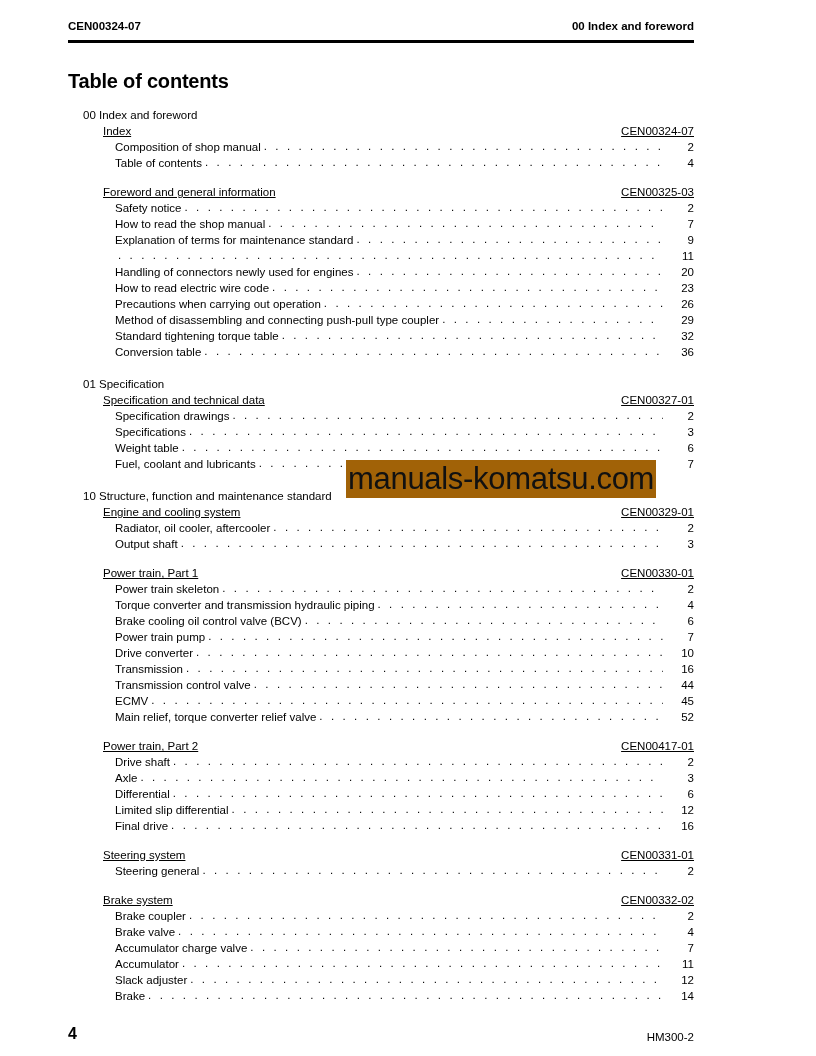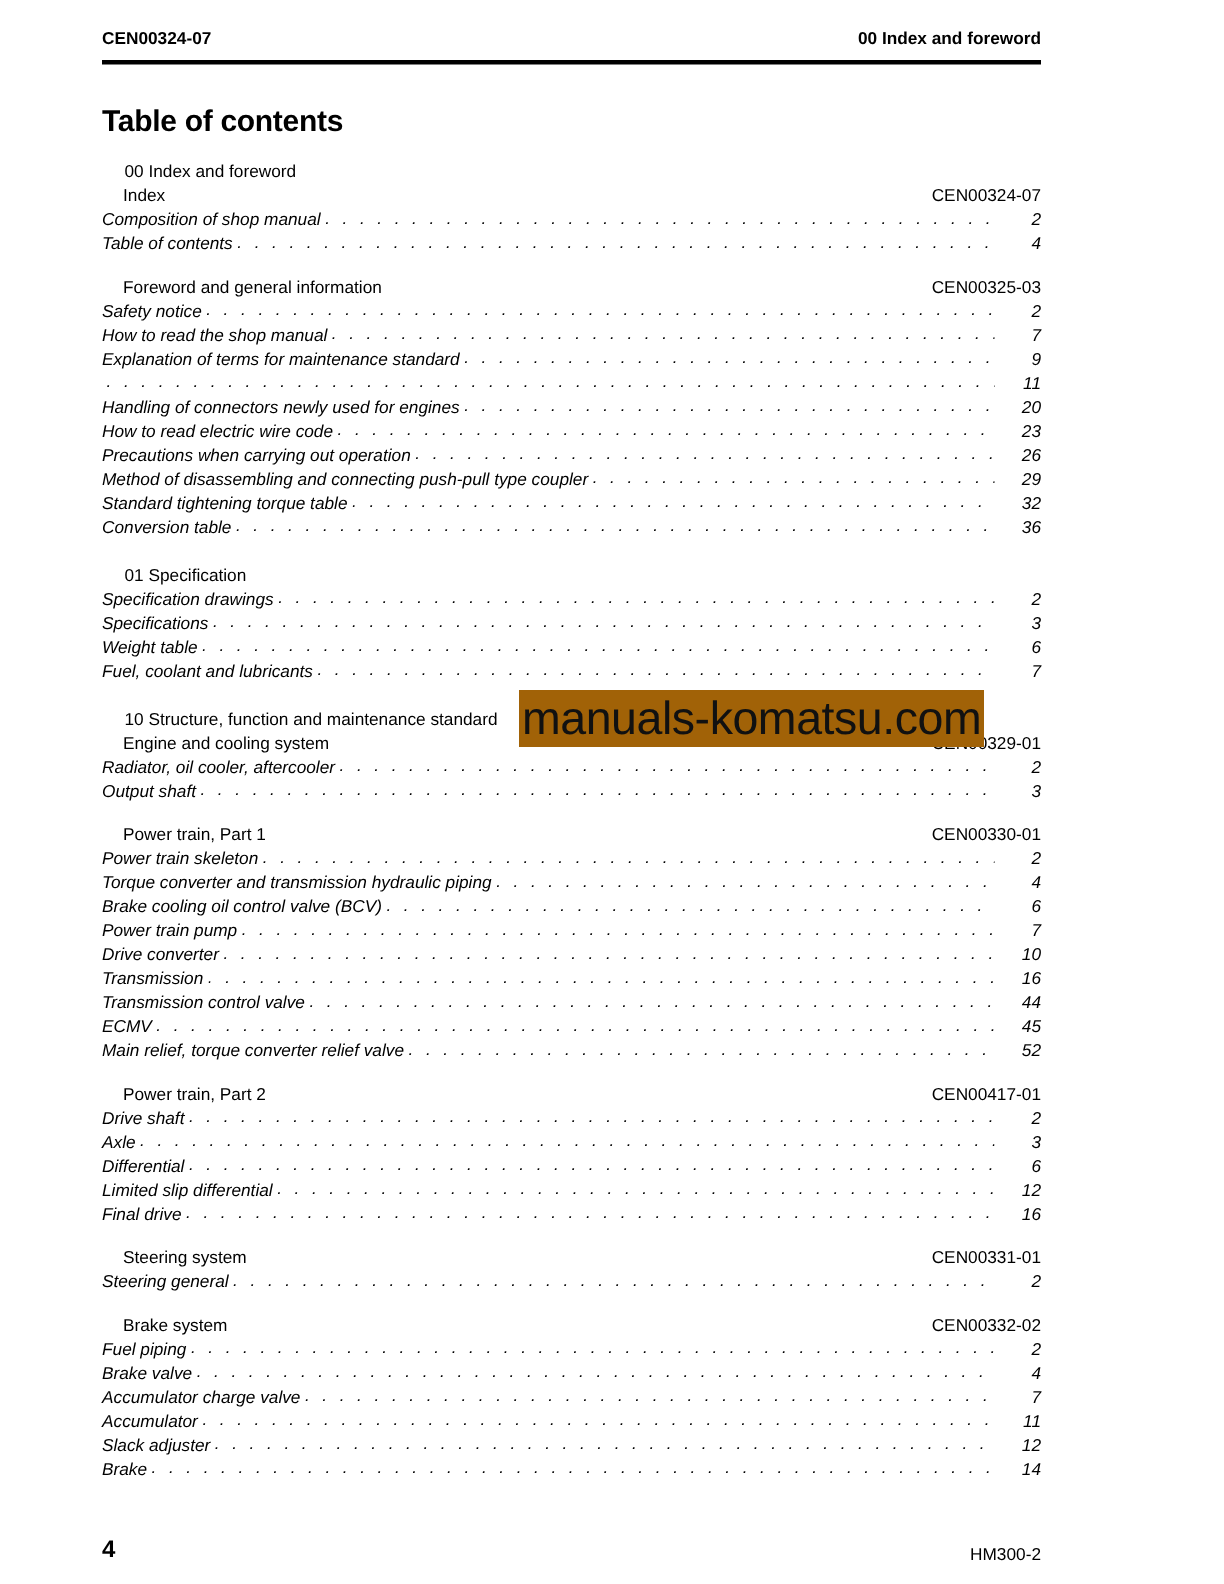--- a/index.html
+++ b/index.html
@@ -64,36 +64,37 @@
     font-size: 11.5px;
   }
 
   .sec-title {
     margin-left: 15px;
     line-height: 16px;
     white-space: nowrap;
   }
 
   .grp {
-    margin-left: 14px;
+    margin-left: 35px;
     line-height: 16px;
     display: flex;
     align-items: flex-start;
     white-space: nowrap;
+    text-decoration: underline;
   }
   .grp .grp-name { flex: 0 0 auto; }
   .grp .grp-fill { flex: 1 1 auto; }
   .grp .grp-code { flex: 0 0 auto; text-align: right; }
 
   .entry {
+    margin-left: 47px;
     line-height: 16px;
     display: flex;
     align-items: flex-start;
     white-space: nowrap;
-    font-style: italic;
   }
   .entry .e-name { flex: 0 0 auto; }
   .entry .e-dots {
     flex: 1 1 auto;
     overflow: hidden;
     white-space: nowrap;
     margin: 0 3px 0 3px;
     position: relative;
     top: -1px;
     letter-spacing: 2.6px;
@@ -215,20 +216,25 @@
         <span class="e-dots">. . . . . . . . . . . . . . . . . . . . . . . . . . . . . . . . . . . . . . . . . . . . . . . . . . . . . . . . . . . . . . . . . . . . . . . . . . . . . . . . . . . . . . . . . . . . . . . . . . . . . . . . . . . . . . . . . . . . . . . </span>
         <span class="e-page">32</span>
       </div>
       <div class="entry">
         <span class="e-name">Conversion table</span>
         <span class="e-dots">. . . . . . . . . . . . . . . . . . . . . . . . . . . . . . . . . . . . . . . . . . . . . . . . . . . . . . . . . . . . . . . . . . . . . . . . . . . . . . . . . . . . . . . . . . . . . . . . . . . . . . . . . . . . . . . . . . . . . . . </span>
         <span class="e-page">36</span>
       </div>
       <div class="gap-lg"></div>
       <div class="sec-title">01 Specification</div>
+      <div class="grp">
+        <span class="grp-name">Specification and technical data</span>
+        <span class="grp-fill"></span>
+        <span class="grp-code">CEN00327-01</span>
+      </div>
       <div class="entry">
         <span class="e-name">Specification drawings</span>
         <span class="e-dots">. . . . . . . . . . . . . . . . . . . . . . . . . . . . . . . . . . . . . . . . . . . . . . . . . . . . . . . . . . . . . . . . . . . . . . . . . . . . . . . . . . . . . . . . . . . . . . . . . . . . . . . . . . . . . . . . . . . . . . . </span>
         <span class="e-page">2</span>
       </div>
       <div class="entry">
         <span class="e-name">Specifications</span>
         <span class="e-dots">. . . . . . . . . . . . . . . . . . . . . . . . . . . . . . . . . . . . . . . . . . . . . . . . . . . . . . . . . . . . . . . . . . . . . . . . . . . . . . . . . . . . . . . . . . . . . . . . . . . . . . . . . . . . . . . . . . . . . . . </span>
         <span class="e-page">3</span>
       </div>
@@ -352,21 +358,21 @@
         <span class="e-dots">. . . . . . . . . . . . . . . . . . . . . . . . . . . . . . . . . . . . . . . . . . . . . . . . . . . . . . . . . . . . . . . . . . . . . . . . . . . . . . . . . . . . . . . . . . . . . . . . . . . . . . . . . . . . . . . . . . . . . . . </span>
         <span class="e-page">2</span>
       </div>
       <div class="gap-md"></div>
       <div class="grp">
         <span class="grp-name">Brake system</span>
         <span class="grp-fill"></span>
         <span class="grp-code">CEN00332-02</span>
       </div>
       <div class="entry">
-        <span class="e-name">Fuel piping</span>
+        <span class="e-name">Brake coupler</span>
         <span class="e-dots">. . . . . . . . . . . . . . . . . . . . . . . . . . . . . . . . . . . . . . . . . . . . . . . . . . . . . . . . . . . . . . . . . . . . . . . . . . . . . . . . . . . . . . . . . . . . . . . . . . . . . . . . . . . . . . . . . . . . . . . </span>
         <span class="e-page">2</span>
       </div>
       <div class="entry">
         <span class="e-name">Brake valve</span>
         <span class="e-dots">. . . . . . . . . . . . . . . . . . . . . . . . . . . . . . . . . . . . . . . . . . . . . . . . . . . . . . . . . . . . . . . . . . . . . . . . . . . . . . . . . . . . . . . . . . . . . . . . . . . . . . . . . . . . . . . . . . . . . . . </span>
         <span class="e-page">4</span>
       </div>
       <div class="entry">
         <span class="e-name">Accumulator charge valve</span>

